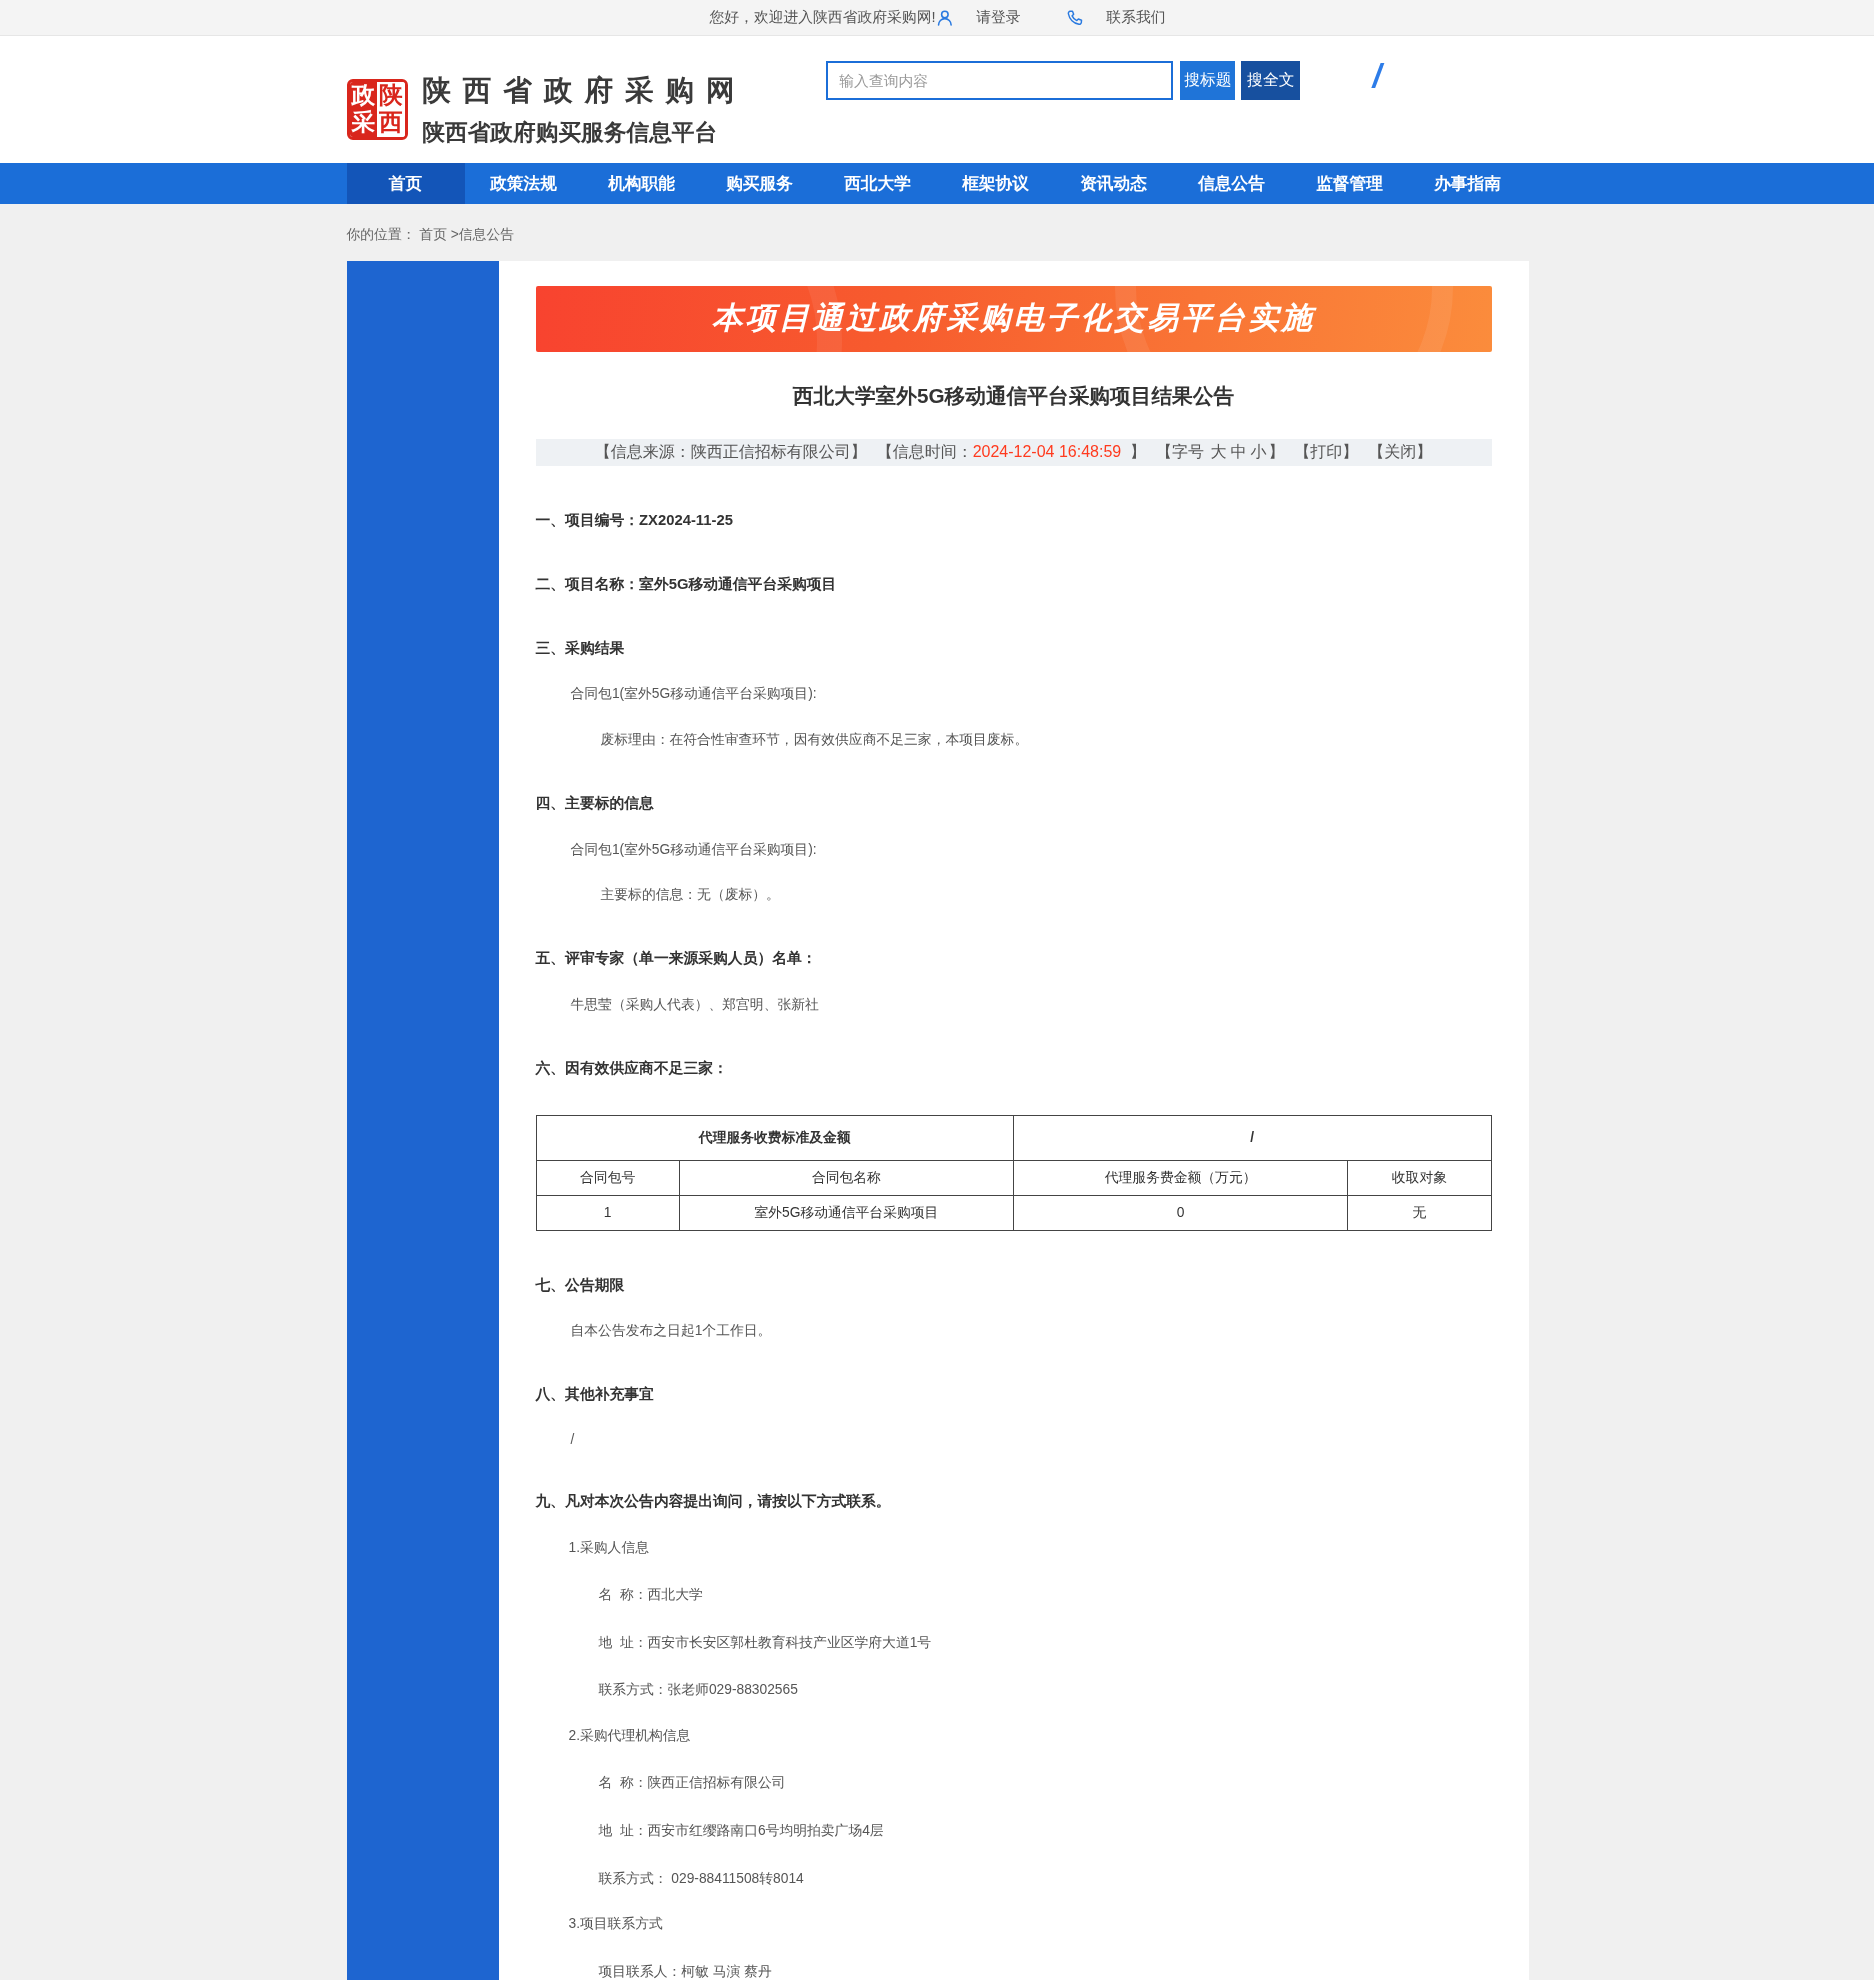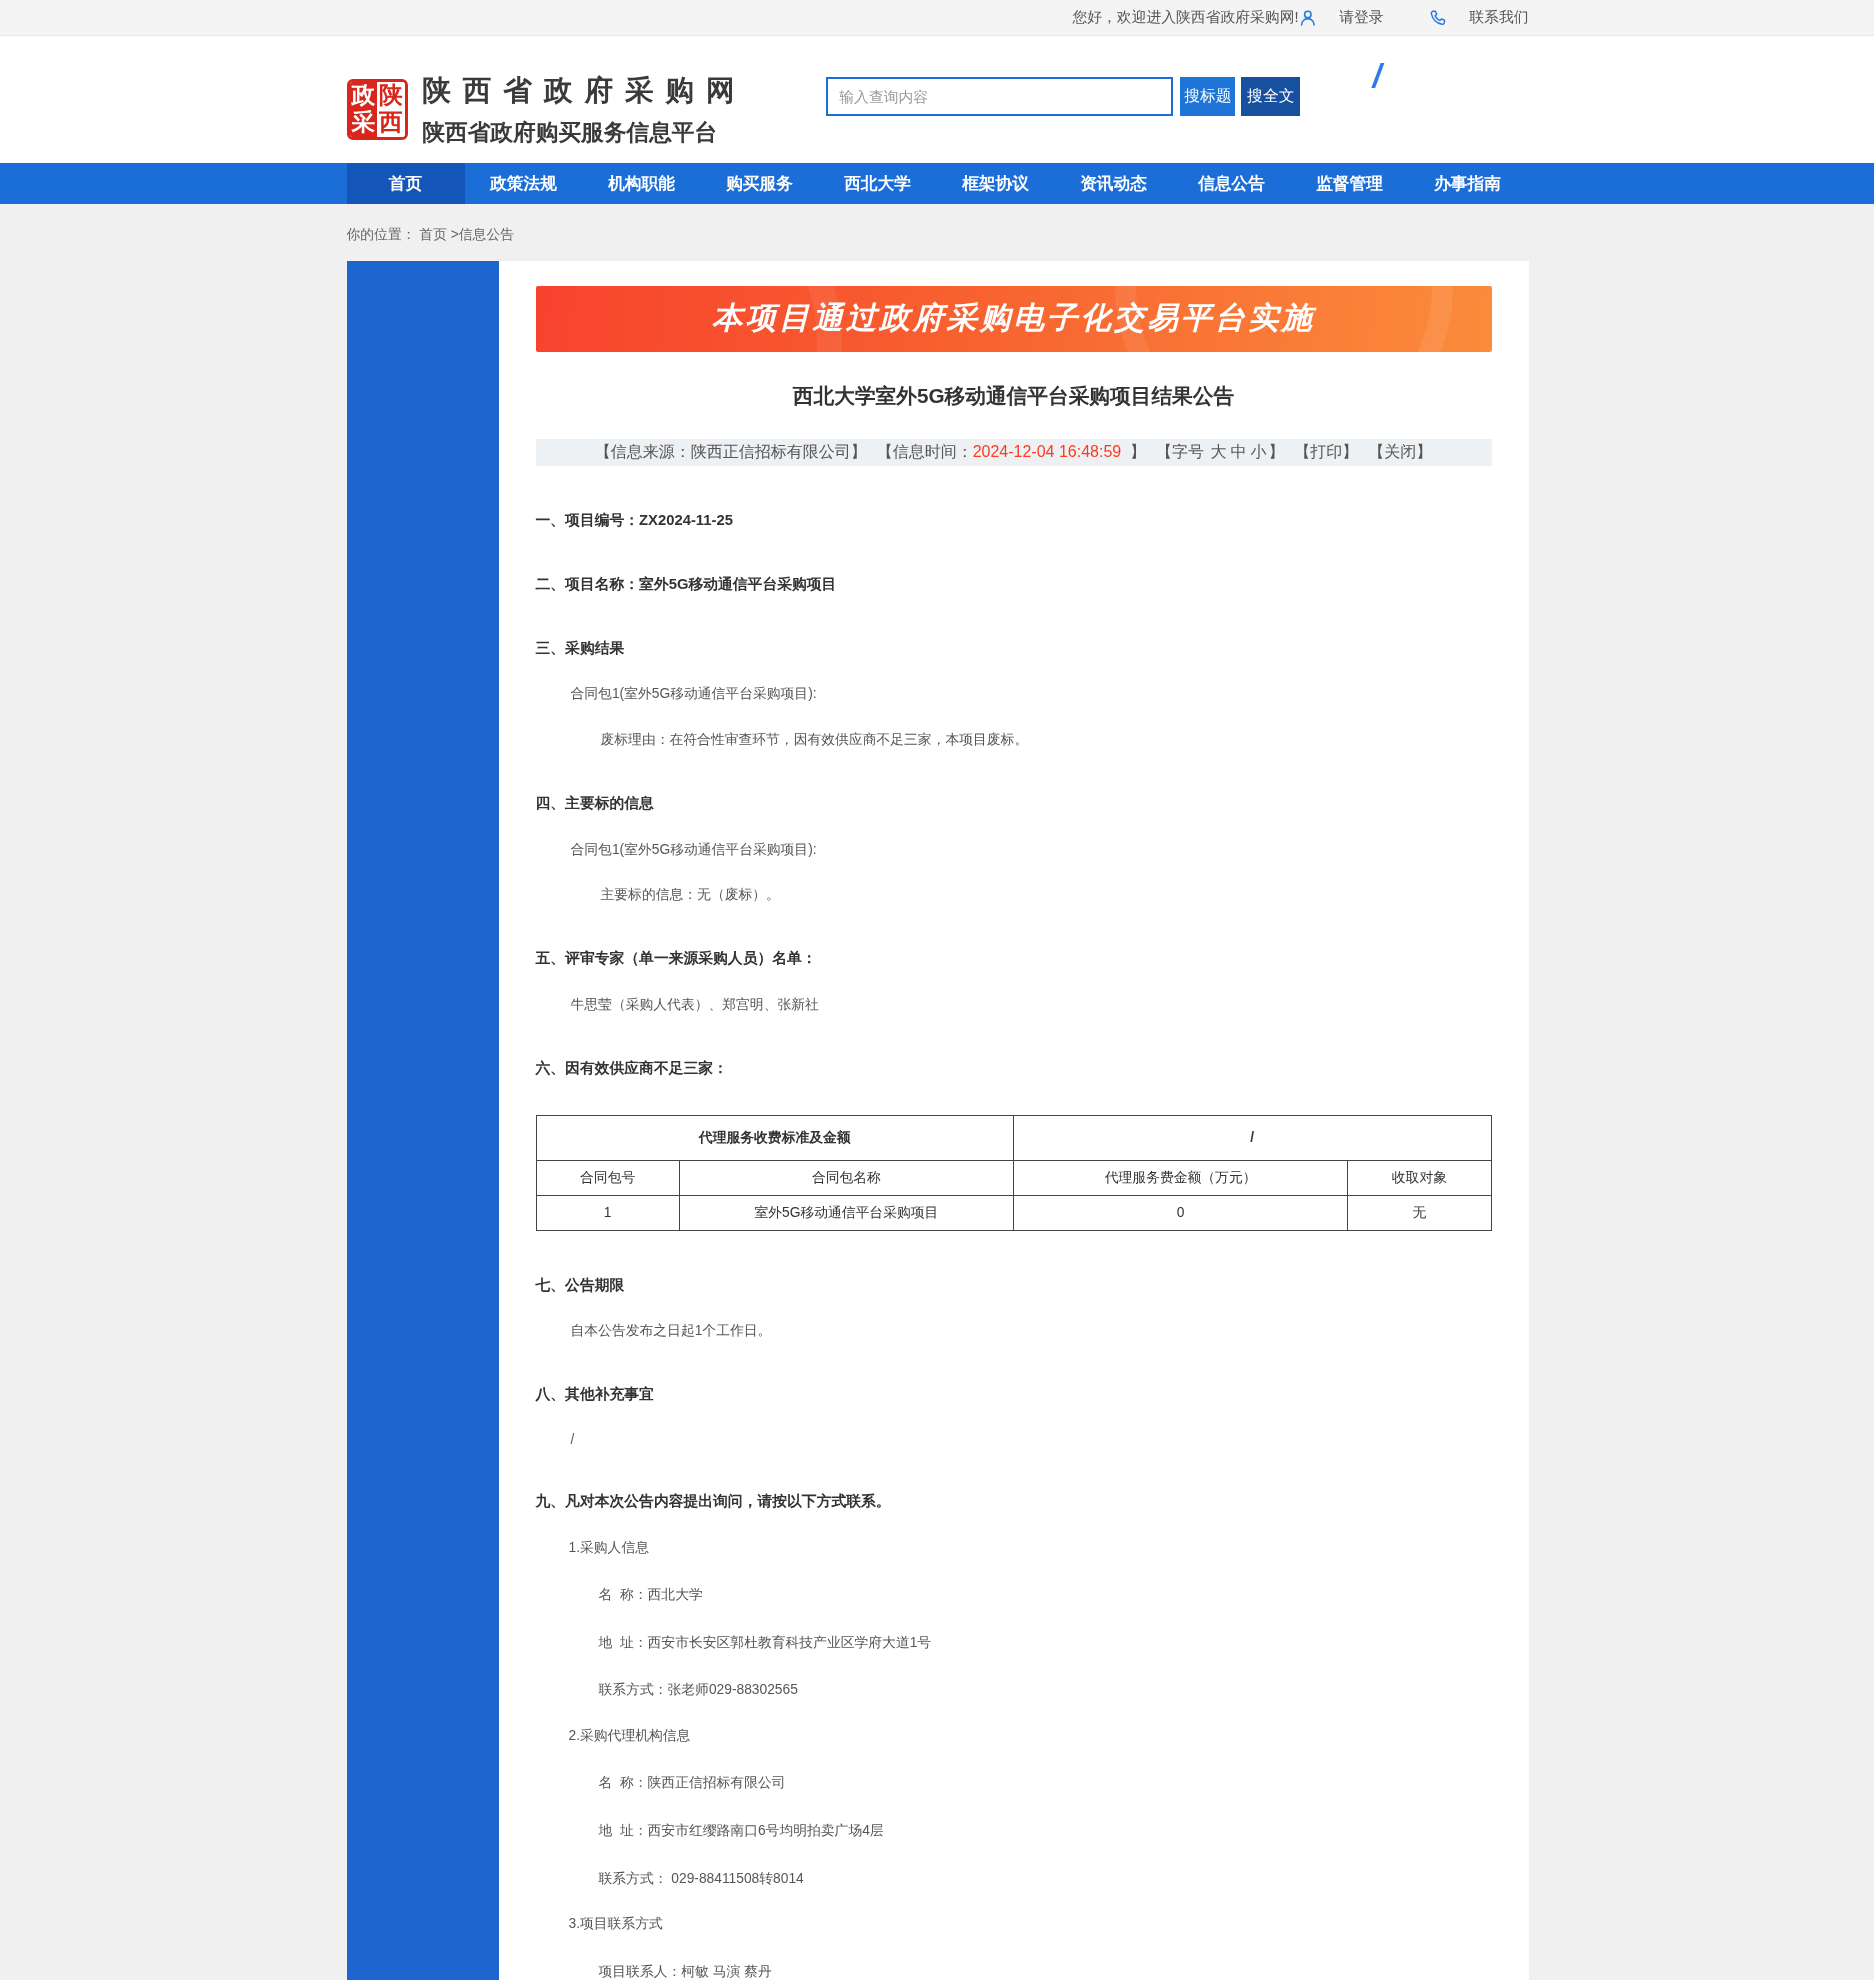--- a/index.html
+++ b/index.html
@@ -1,36 +1,36 @@
 <!DOCTYPE html>
 <html><head>
 <meta charset="utf-8">
 <style>
   * { margin:0; padding:0; box-sizing:border-box; }
   body { width:1875px; font-family:"Liberation Sans","DejaVu Sans",sans-serif; background:#fff; }
   .inner { width:1182px; margin:0 auto; position:relative; }
 
   
   .topbar { height:36px; background:#f4f4f4; border-bottom:1px solid #e6e6e6; }
-  .topbar .inner { height:100%; display:flex; align-items:center; justify-content:flex-end; font-size:14.8px; color:#555; }
+  .topbar .inner { height:100%; display:flex; align-items:center; justify-content:center; font-size:14.8px; color:#555; }
   .top-links { display:flex; align-items:center; gap:45px; }
   .top-link { display:flex; align-items:center; gap:23px; color:#555; cursor:pointer; }
   .top-link svg { display:block; }
 
   
   .header { height:127px; background:#fff; }
   .logo-row { position:absolute; left:0; top:35px; display:flex; align-items:center; cursor:pointer; }
   .seal { width:61px; height:61px; border:3px solid #d9261c; border-radius:5.9px; display:grid; grid-template-columns:1fr 1fr; grid-template-rows:1fr 1fr; overflow:hidden; background:#fff; }
   .seal span { display:flex; align-items:center; justify-content:center; font-size:23.6px; font-weight:bold; line-height:1; }
   .seal .red-bg { background:#d9261c; color:#fff; }
   .seal .red-fg { background:#fff; color:#d9261c; }
   .site-names { margin-left:14.8px; }
   .site-name { font-size:28.6px; font-weight:bold; color:#3a3a3a; letter-spacing:2px; }
   .site-sub { font-size:22.7px; font-weight:bold; color:#3a3a3a; margin-top:6.9px; }
-  .search-row { position:absolute; left:479px; top:41px; display:flex; align-items:center; }
+  .search-row { position:absolute; left:479px; top:25px; display:flex; align-items:center; }
   .search-input { width:347px; height:39px; border:2px solid #1b6ed8; padding:0 11.8px; font-size:14.8px; color:#333; outline:none; }
   .search-input::placeholder { color:#999; }
   .btn-search { height:39px; border:none; color:#fff; font-size:15.8px; cursor:pointer; }
   .btn-title { width:55px; margin-left:7.9px; background:#1f74d8; }
   .btn-full { width:59px; margin-left:5.9px; background:#17509f; }
   .header-slash { position:absolute; left:1026px; top:21.7px; font-size:32.5px; font-weight:bold; font-style:italic; color:#2d7ce8; }
 
   
   .nav { height:41px; background:#1b6ed8; }
   .nav .inner { display:flex; height:100%; }

